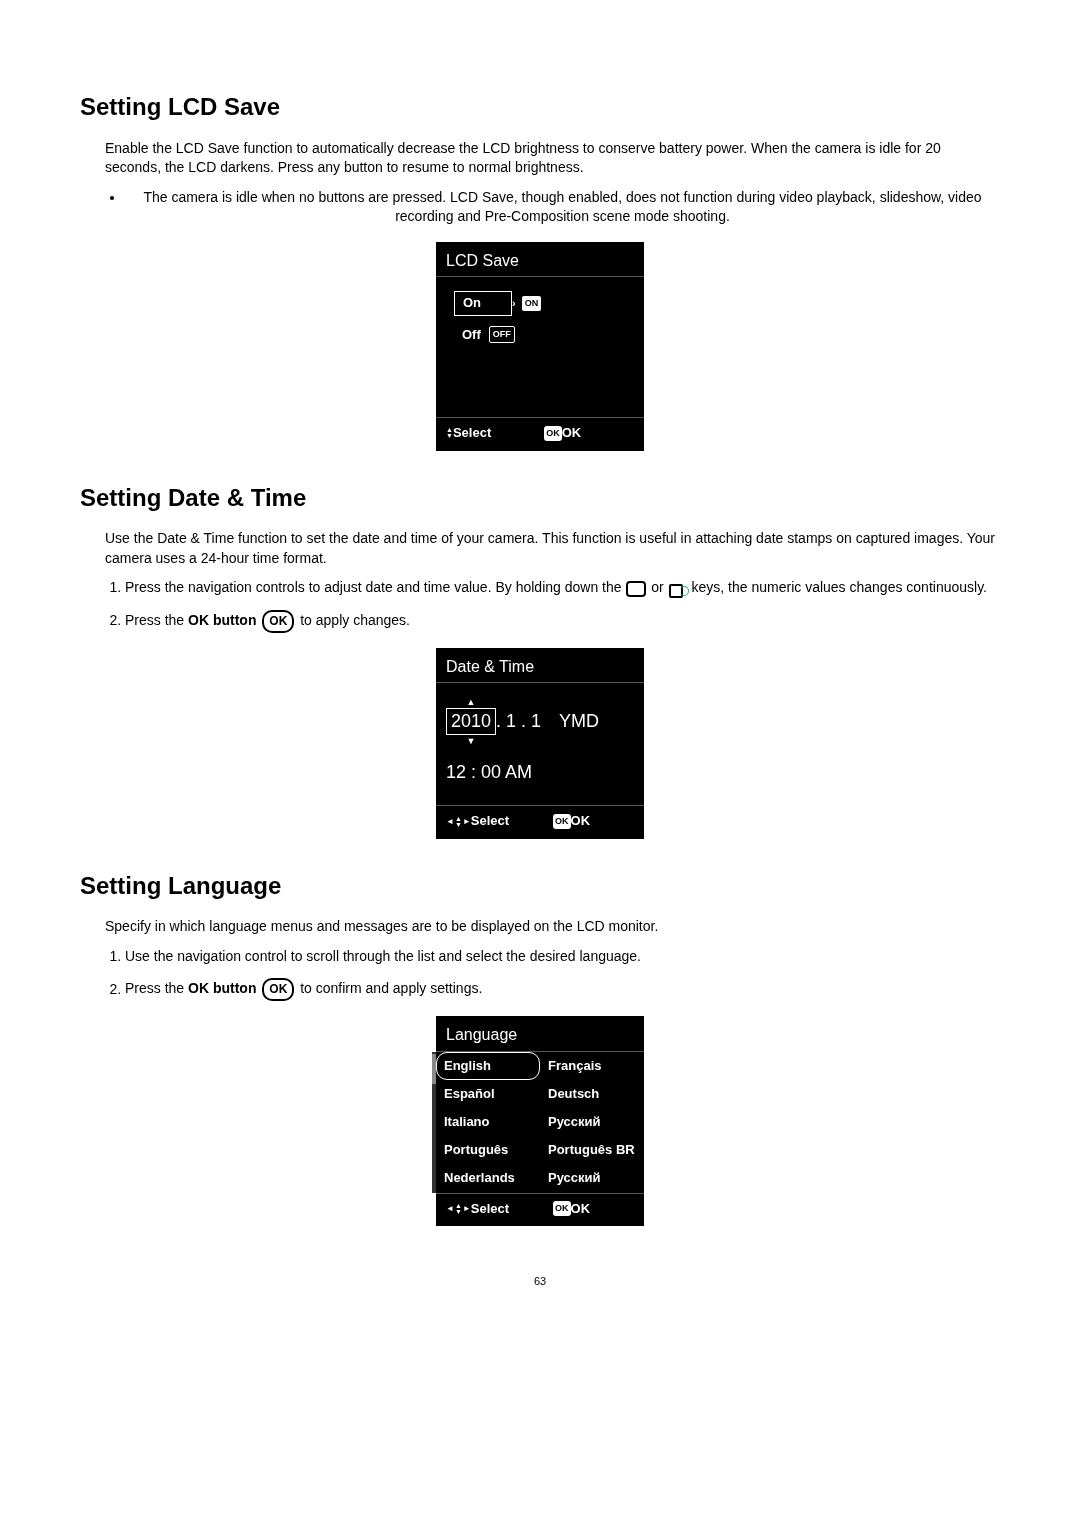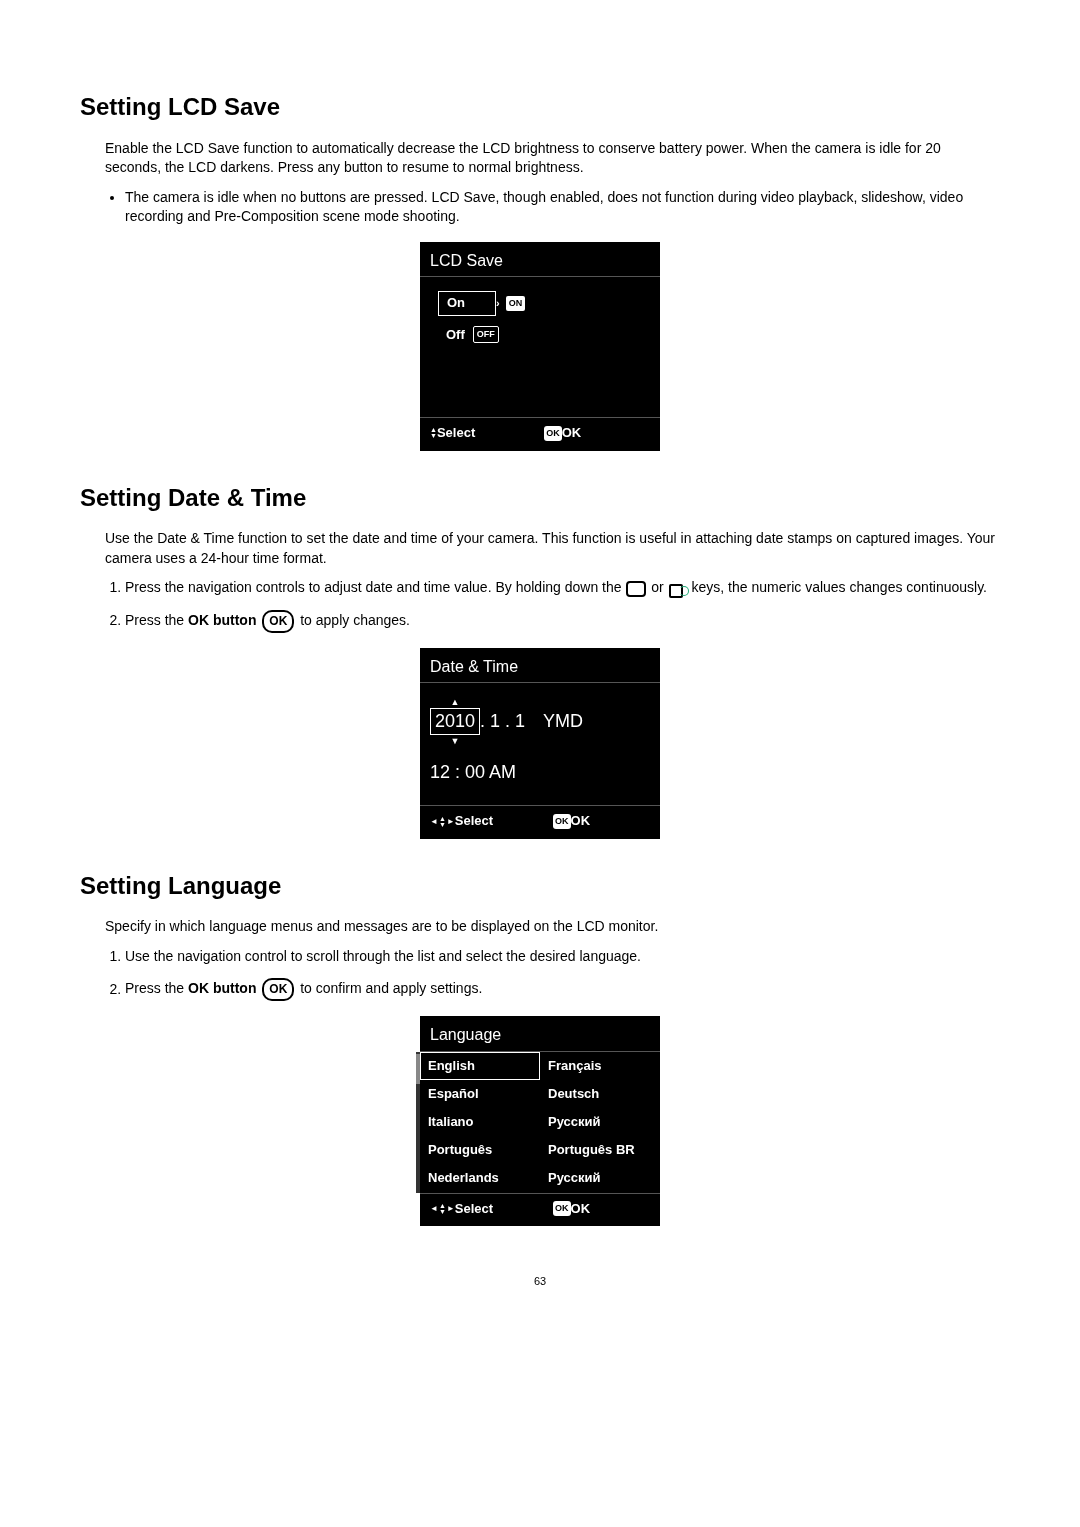--- a/index.html
+++ b/index.html
@@ -19,20 +19,21 @@
   .body-text {
     margin: 0 0 10px 25px;
   }
   ul.bullets {
     margin: 5px 0 15px 45px;
     padding: 0;
   }
   ul.bullets li {
     margin-bottom: 8px;
     list-style: disc;
+    text-align: center;
   }
   ol.steps {
     margin: 10px 0 15px 25px;
     padding-left: 20px;
   }
   ol.steps li {
     margin-bottom: 12px;
   }
   .ok-btn-icon {
     display: inline-block;
@@ -78,21 +79,21 @@
     right: -2px;
     top: 4px;
     width: 8px;
     height: 8px;
     border: 1.5px solid #2a7;
     border-radius: 50%;
     border-left-color: transparent;
   }
   
   .lcd {
-    width: 240px;
+    width: 208px;
     background: #000;
     color: #fff;
     margin: 15px auto 25px auto;
     font-family: Arial, sans-serif;
   }
   .lcd-title {
     font-size: 16px;
     padding: 8px 10px 4px 10px;
     border-bottom: 1px solid #555;
   }
@@ -171,20 +172,21 @@
   }
   .dt-ymd { margin-left:18px; }
   .dt-line2 { font-size:18px; }
   
   .lang-body { padding:6px 8px 8px 8px; display:flex; gap:0; min-height:auto;}
   .lang-col { flex:1; }
   .lang-item {
     padding:5px 8px;
     font-size:13px;
     font-weight:bold;
+    border-radius:11px;
   }
   .lang-item.selected { border:1px solid #fff; padding:4px 7px; }
   .lang-scroll {
     width:4px;
     background:#333;
     position:relative;
     margin-left:-4px;
   }
   .lang-scroll::before {
     content:"";

